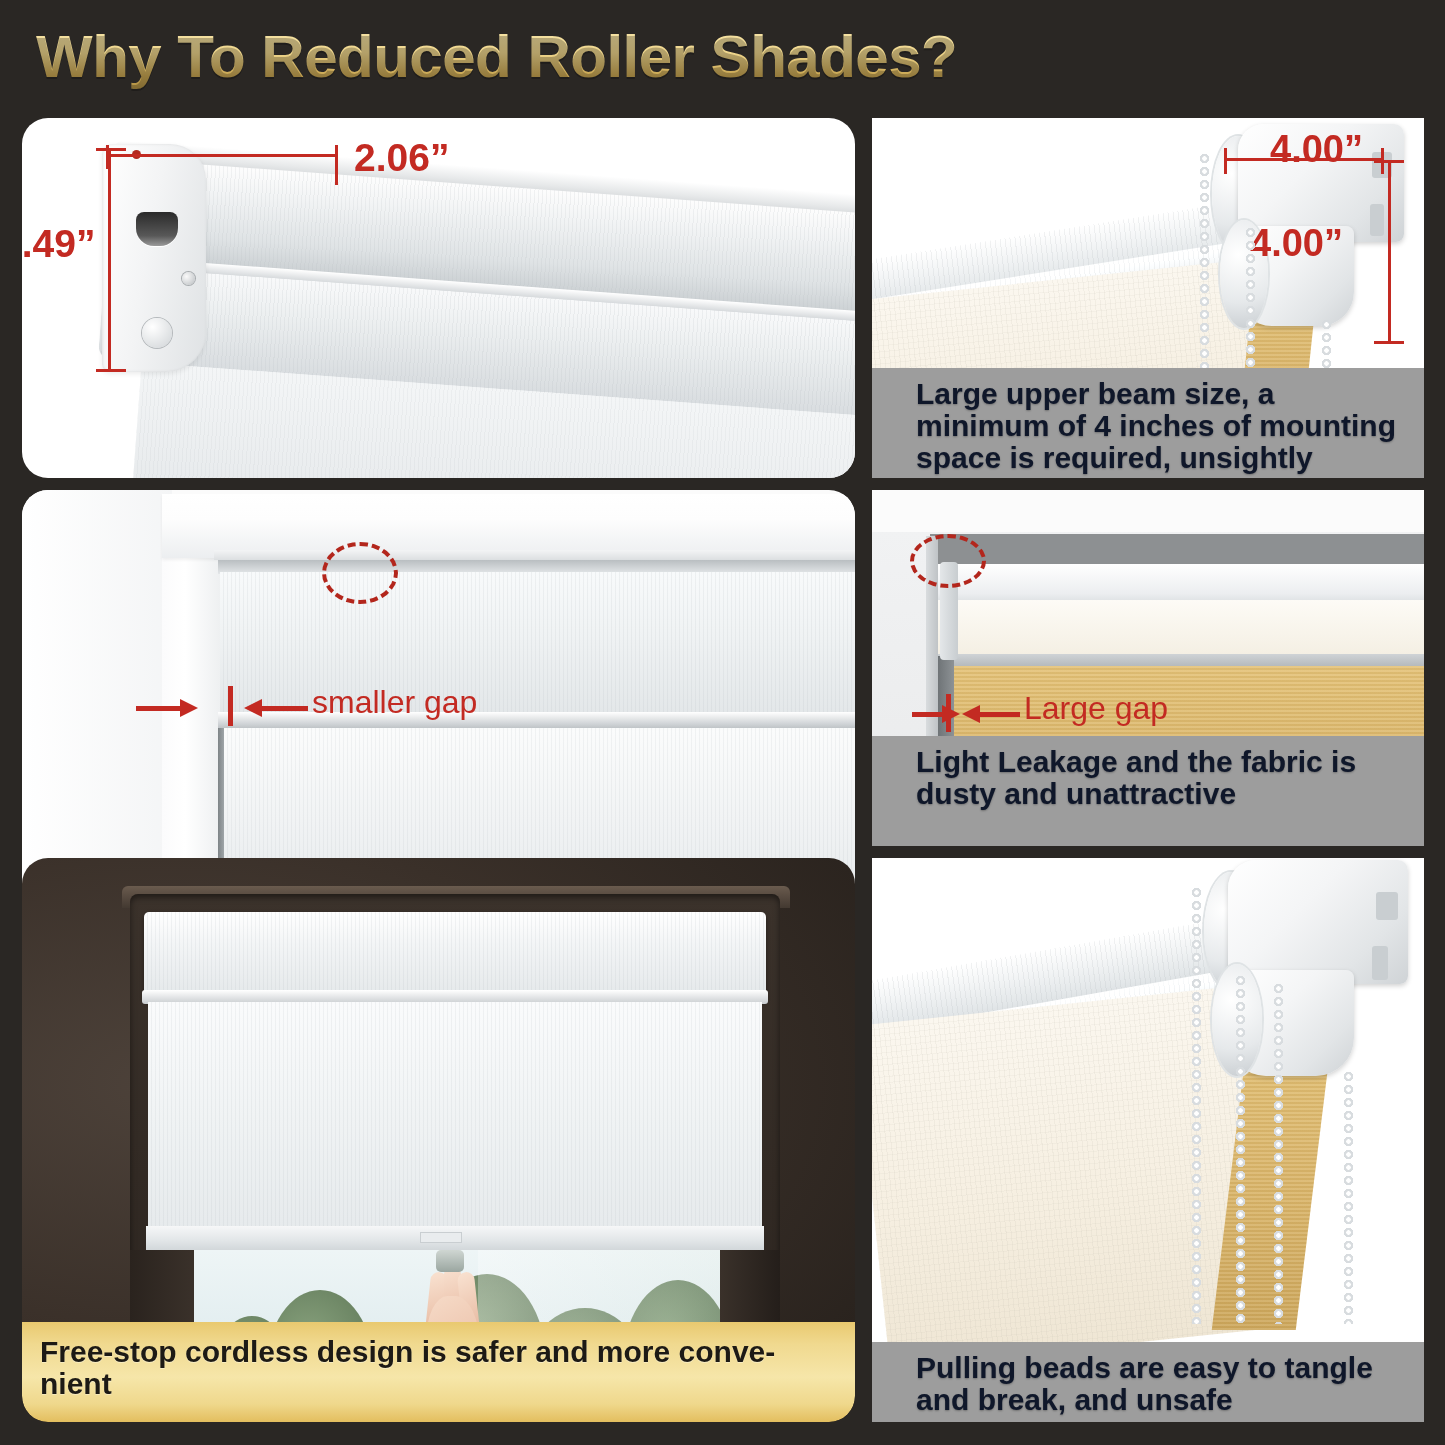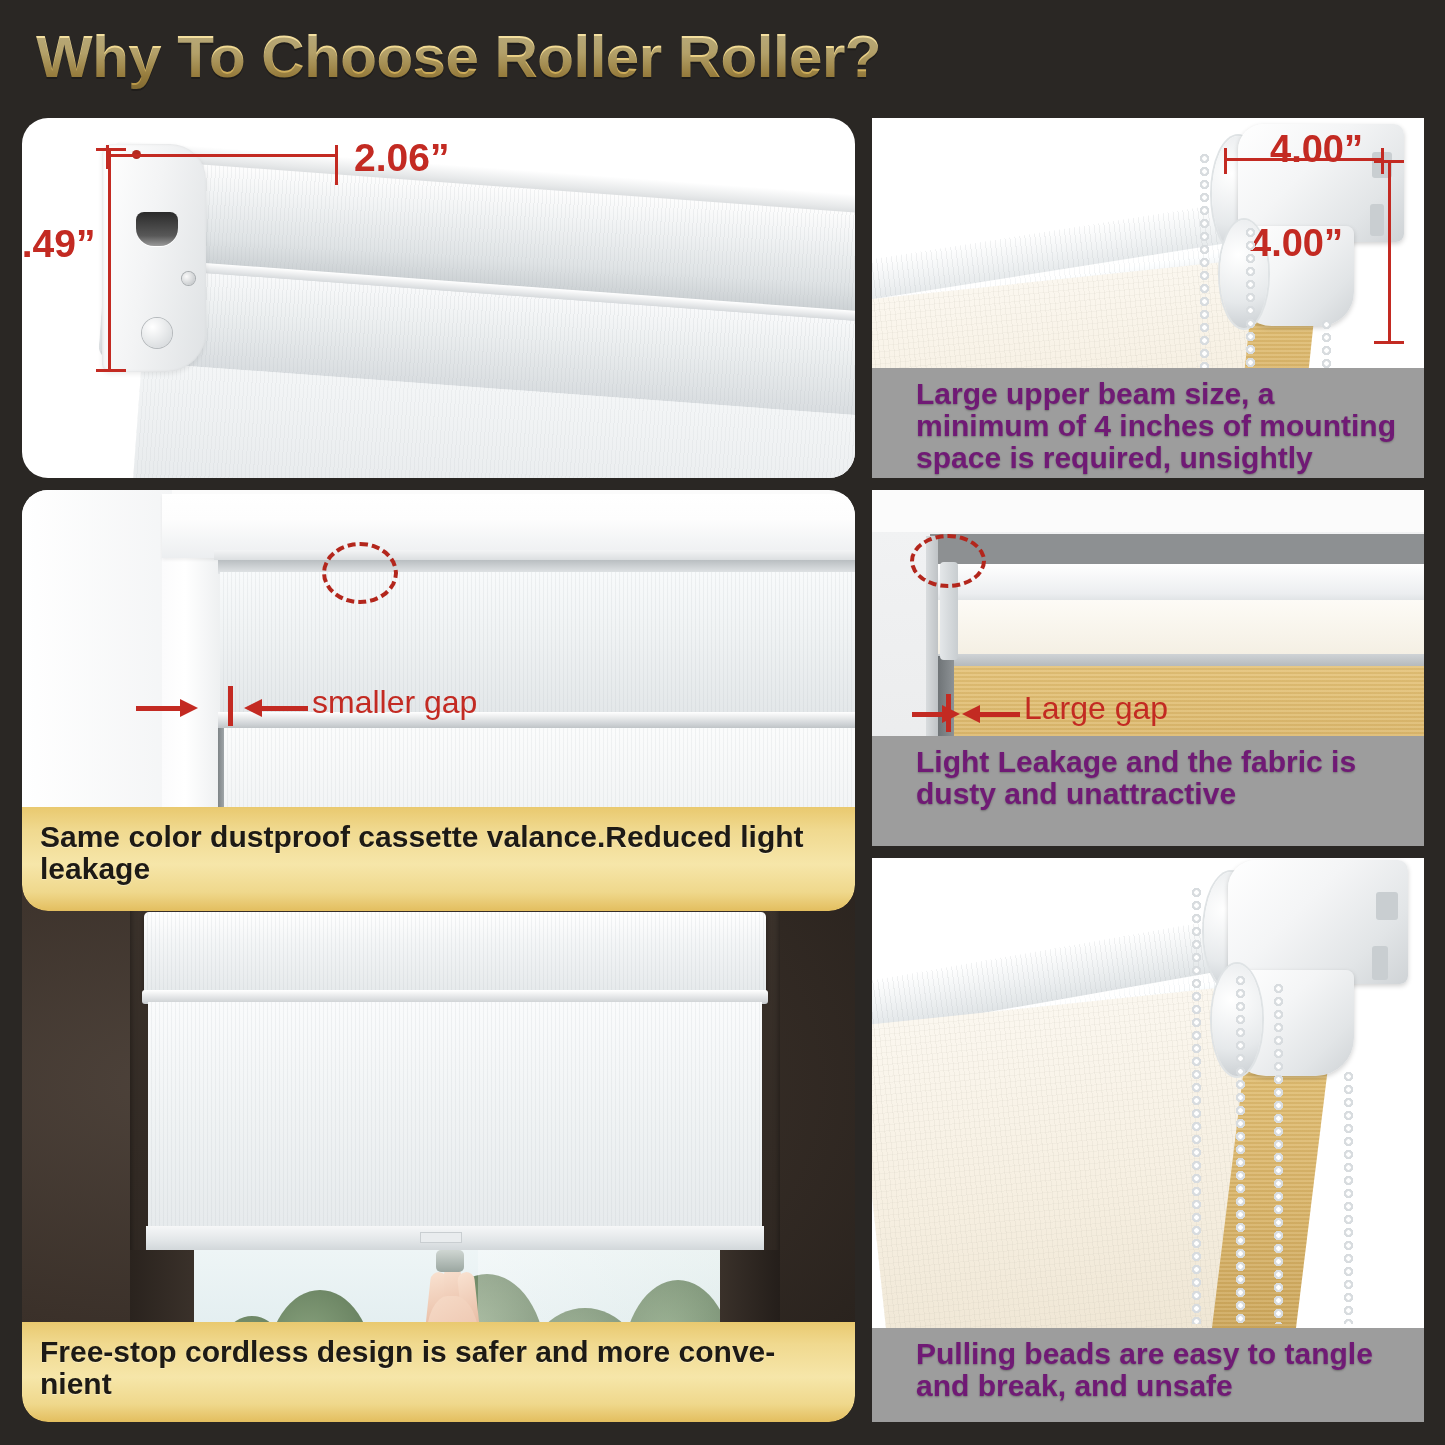--- a/index.html
+++ b/index.html
@@ -65,28 +65,28 @@
   .caption.good {
     background: linear-gradient(180deg,#e9c96f 0%,#f0d98f 22%,#f6e6a9 55%,#efd88c 82%,#e3be5f 100%);
     color: #1d1a15;
     height: 104px;
     border-bottom-left-radius: 26px;
     border-bottom-right-radius: 26px;
     text-shadow: 0 1px 0 rgba(255,255,255,0.35);
   }
   .caption.bad {
     background: #9d9d9d;
-    color: #701a75;
+    color: #0f172a;
     height: 110px;
     padding-top: 10px;
     text-shadow: 0 1px 2px rgba(0,0,0,0.28);
     padding-left: 44px;
   }
   .panel.left.row3 .caption.good { height: 100px; }
-  .panel.right.row3 .caption.bad { height: 94px; }
+  .panel.right.row3 .caption.bad { height: 80px; }
 
   
   .p1-bg { position:absolute; inset:0; background:#ffffff; }
   
   .v-body {
     position: absolute;
     left: 92px; top: 22px; width: 790px; height: 230px;
     transform: rotate(4.2deg);
     transform-origin: left top;
   }
@@ -331,21 +331,21 @@
     background-repeat: repeat-y;
     z-index: 9;
   }
 
   .gray-strip { position:absolute; left:0; bottom:0; width:100%; height:14px; background:#9d9d9d; }
 </style>
 </head>
 <body>
 
 <div class="title-bar">
-  <div class="title-text">Why To Choose Roller Roller?</div>
+  <div class="title-text">Why To Reduced Roller Shades?</div>
 </div>
 
 <div class="grid">
 
   <div class="panel left row1">
     <div class="media">
       <div class="p1-bg"></div>
 
       <div class="v-fabric"></div>
       <div class="v-body">
@@ -438,21 +438,20 @@
       </div>
       <div class="gap-bar" style="left:206px; top:196px; height:40px;"></div>
       <div class="gap-arrow-r" style="left:222px; top:210px;">
         <div class="arrow-shaft" style="left:18px; top:6px; width:46px;"></div>
         <div class="arrow-head" style="left:0; top:-1px;
              border-top:9px solid transparent; border-bottom:9px solid transparent;
              border-right:18px solid #c32a22;"></div>
       </div>
       <div class="gap-label" style="left:290px; top:194px;">smaller gap</div>
     </div>
-    <div class="caption good">Same color dustproof cassette valance.Reduced light leakage</div>
   </div>
 
   <div class="panel left row3">
     <div class="media">
       <div class="p3-bg"></div>
       <div class="r-lintel"></div>
       <div class="r-recess"></div>
       <div class="r-window">
         <div class="r-sky"></div>
         <div class="r-tree" style="left:18px;  top:66px;  width:84px;  height:130px;"></div>

